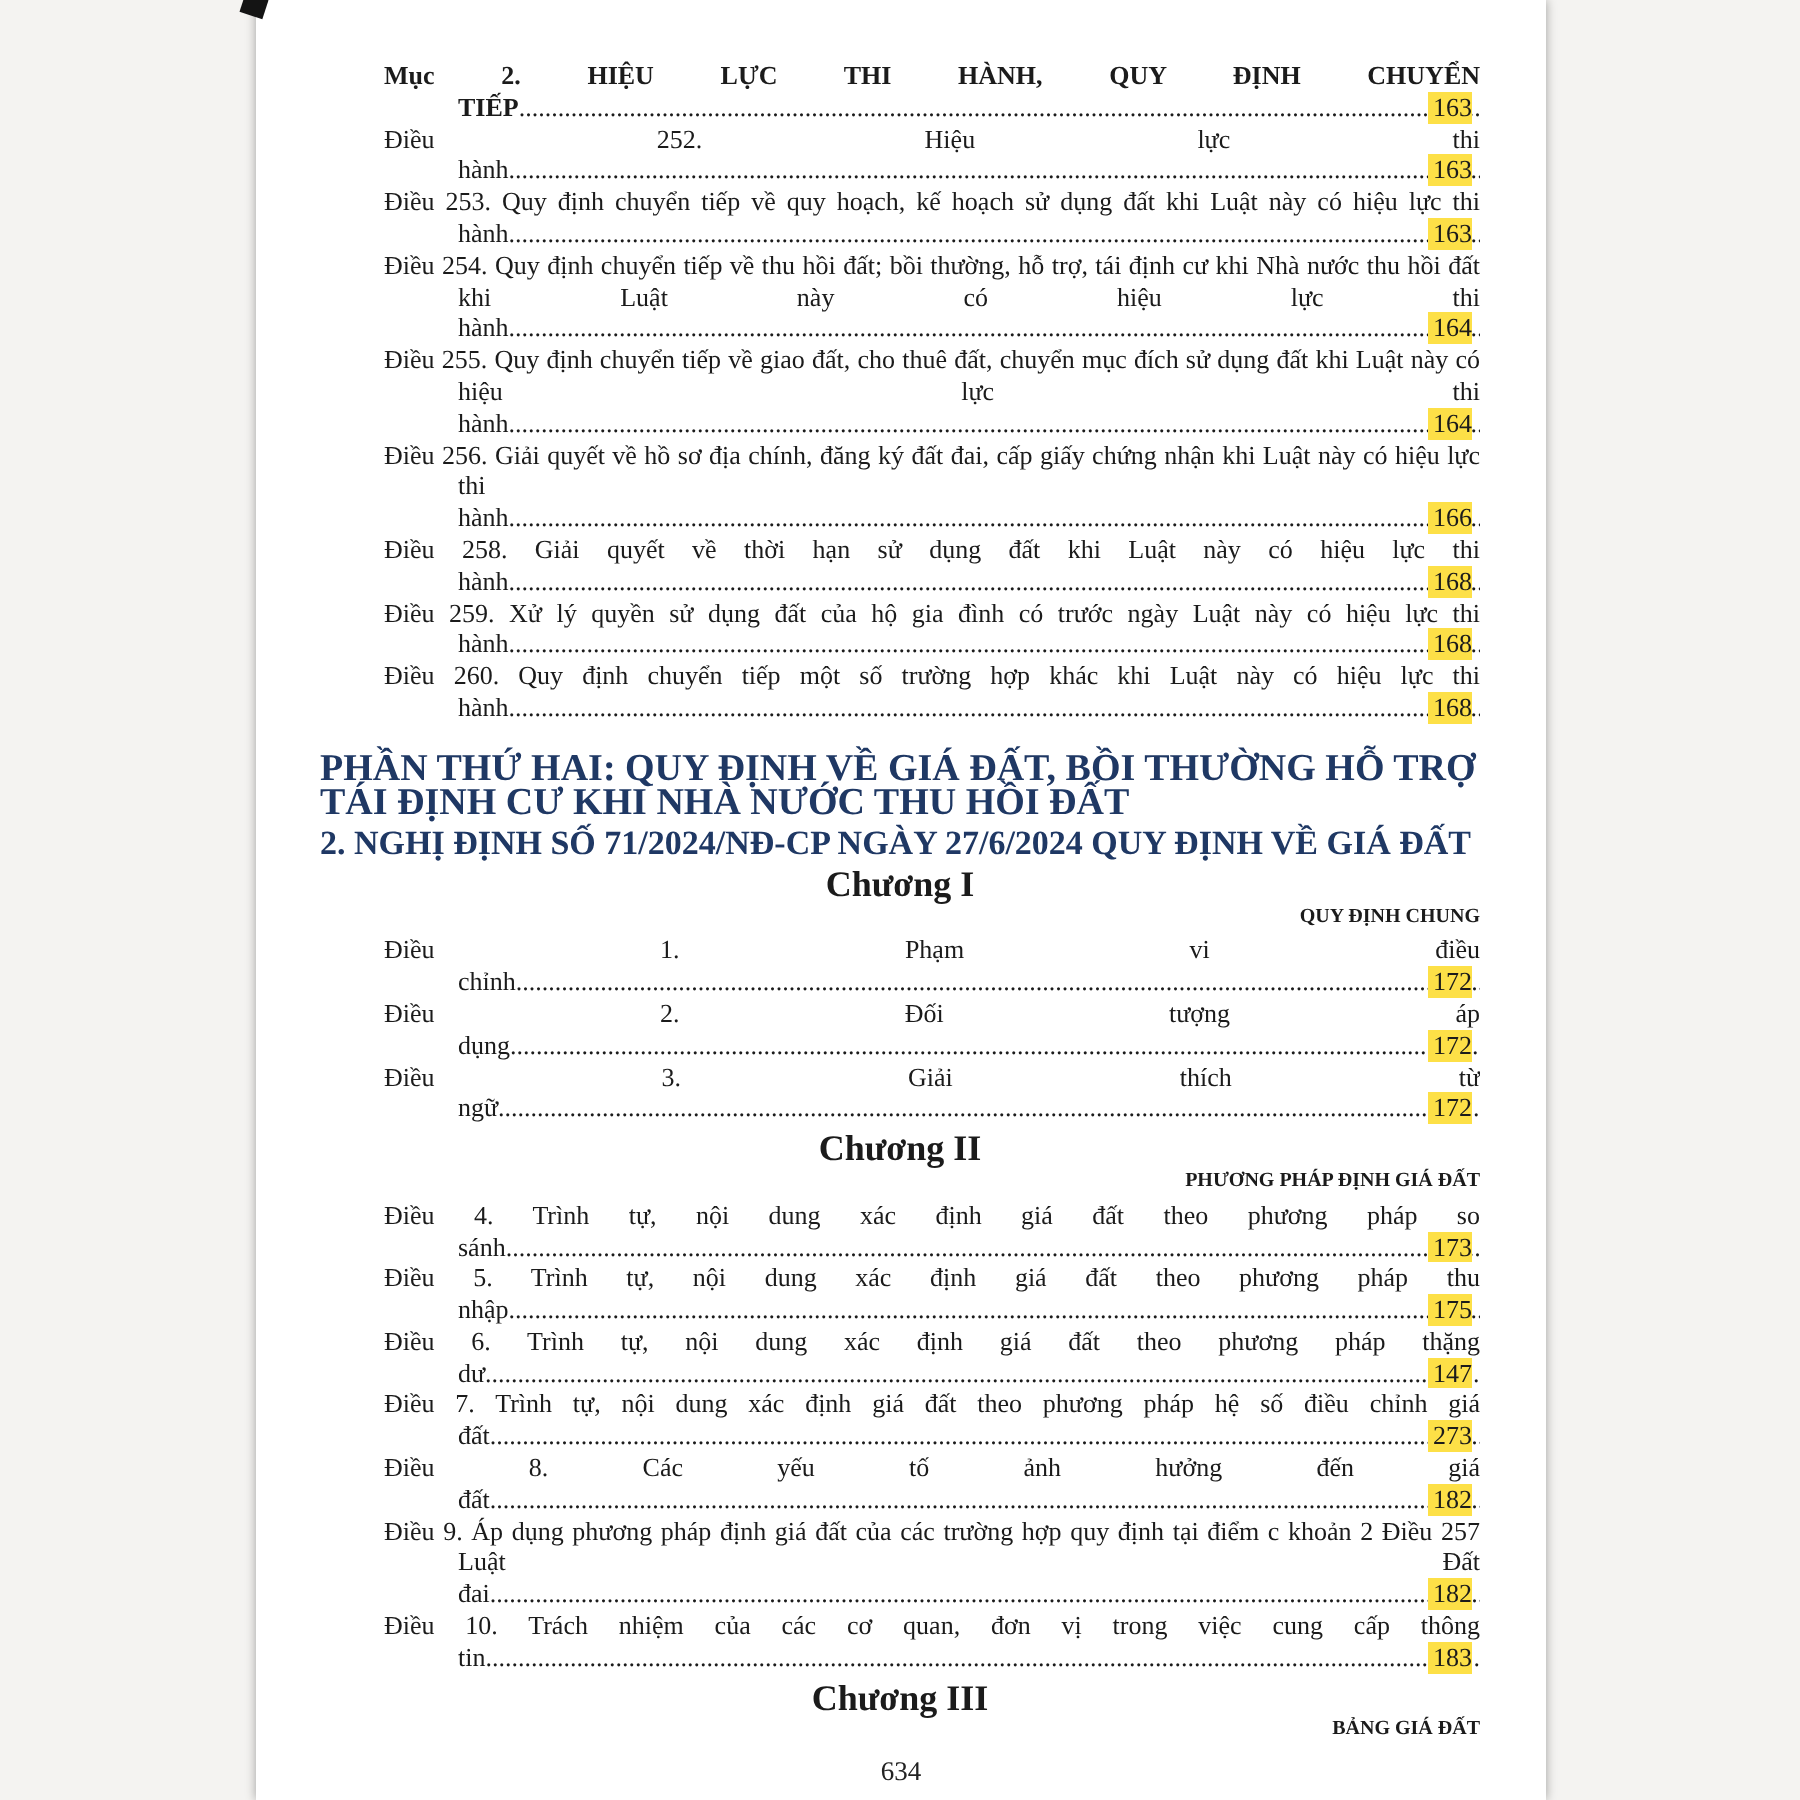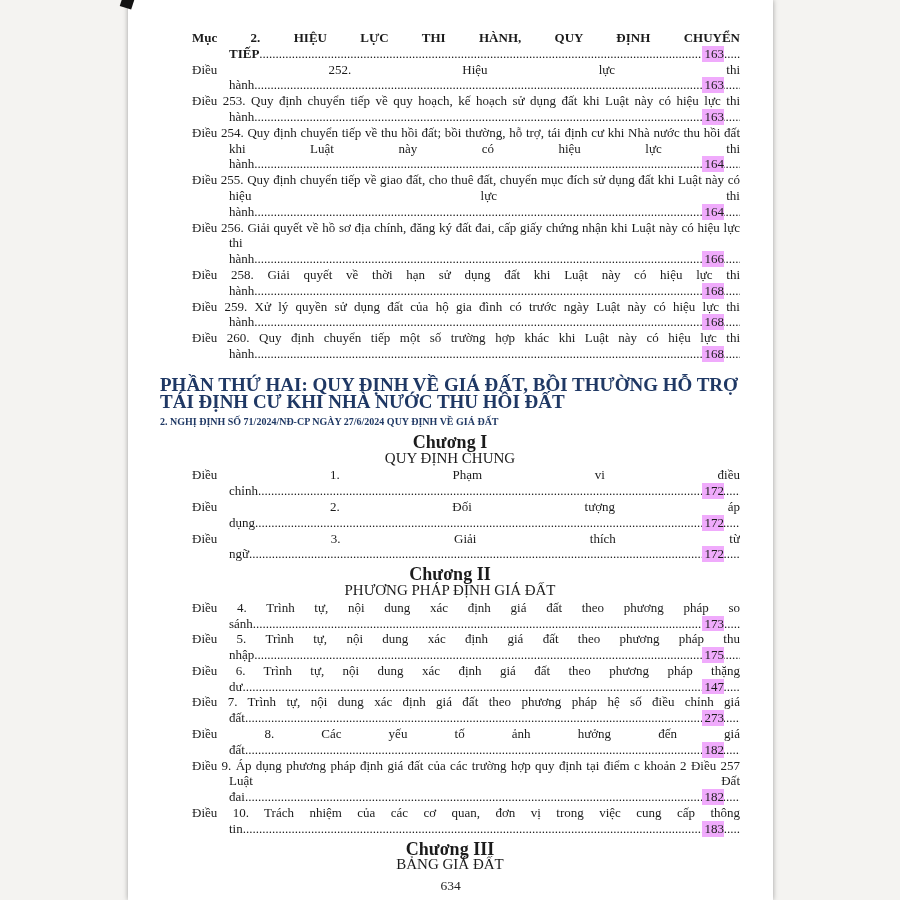--- a/index.html
+++ b/index.html
@@ -46,54 +46,54 @@
   }
   p.leaf .dots{
     font-weight:normal;
   }
   p.leaf .dots::after{
     content:"................................................................................................................................................................................................................................................";
     white-space:nowrap;
   }
   p.leaf .num{
     position:absolute;
-    right:16px;bottom:0;
-    background:#f0abfc;
+    right:4px;bottom:0;
+    background:#fde047;
     padding-left:3px;
     text-indent:0;
     line-height:inherit;
     font-weight:normal;
   }
   p.section{font-weight:bold;}
   p.section .num{font-weight:normal;}
   p.part{
     color:var(--heading-color);
     font-weight:bold;
     font-size:19px;
     line-height:17.5px;
     margin-top:14px;
     margin-bottom:3px;
   }
   p.decree{
     color:var(--heading-color);
     font-weight:bold;
-    font-size:10px;
+    font-size:17px;
     line-height:16px;
     margin-bottom:2px;
   }
   p.chapter{
     text-align:center;
     font-weight:bold;
     font-size:18px;
     margin-top:5px;
   }
   p.chapter_title{
-    text-align:center;
-    font-weight:normal;
-    font-size:15px;
+    text-align:right;
+    font-weight:bold;
+    font-size:10px;
     margin-bottom:1px;
   }
   .footer{
     position:absolute;
     bottom:6px;left:0;
     width:100%;
     text-align:center;
     font-size:13.5px;
     color:#222;
     margin-top:43px;

